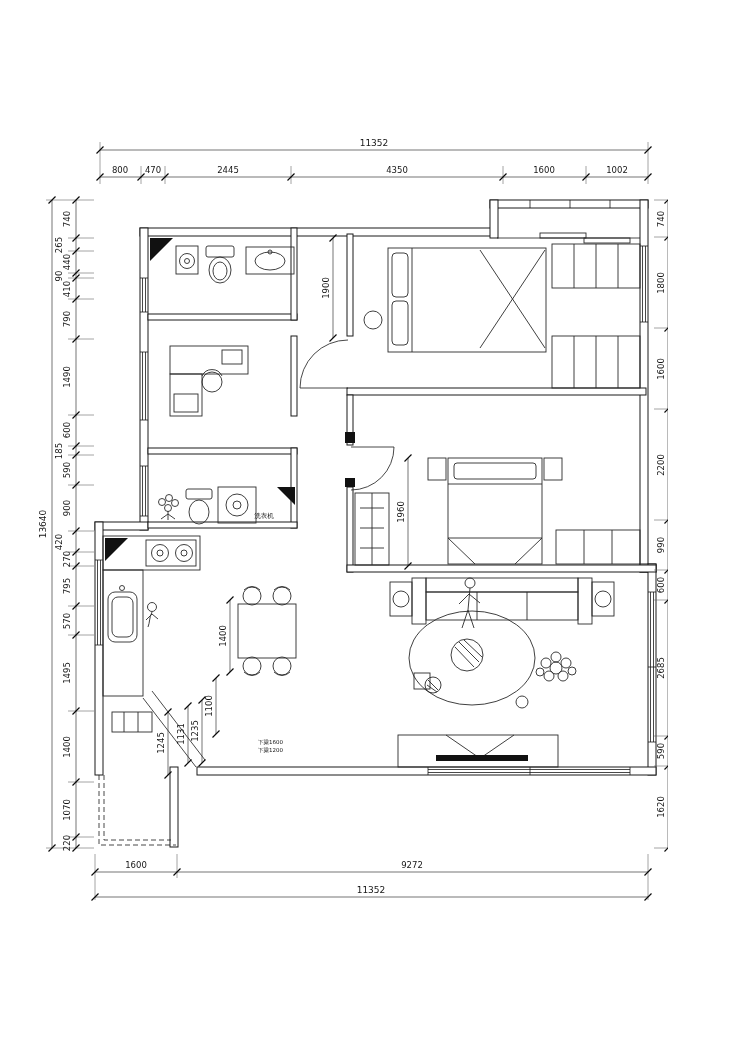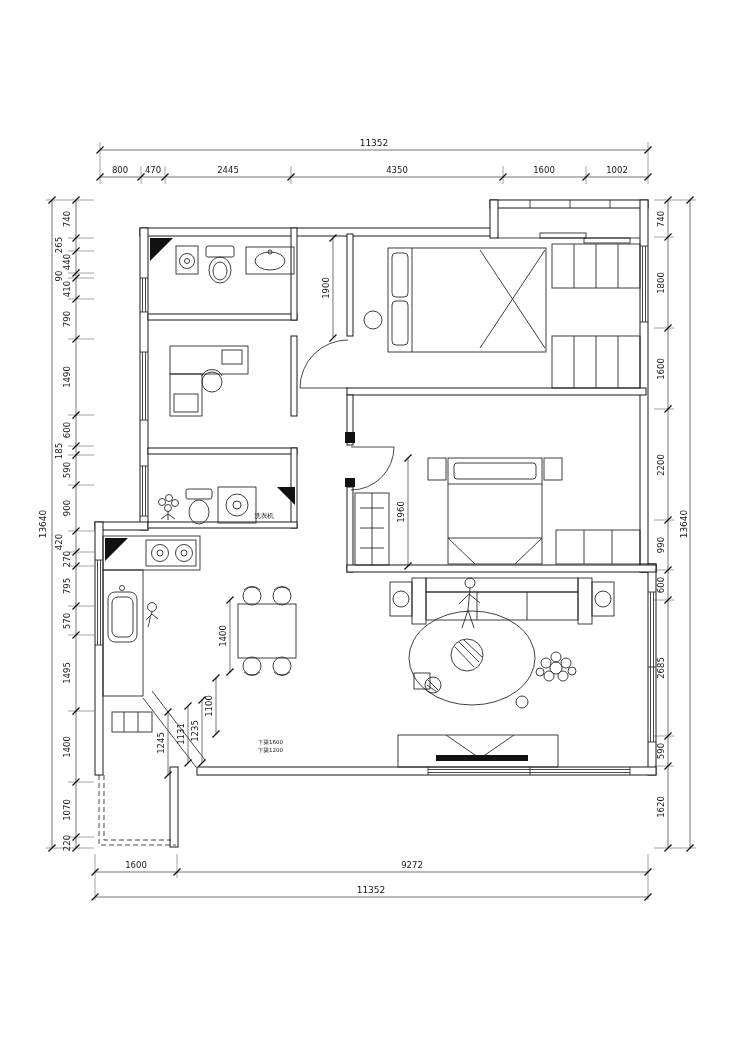--- a/index.html
+++ b/index.html
@@ -1,16 +1,16 @@
 <!DOCTYPE html>
 <html><head>
 <meta charset="utf-8">
 <style>
   html,body{margin:0;padding:0;background:#ffffff;}
-  .page{position:relative;width:740px;height:1057px;background:#ffffff;overflow:hidden;}
+  .page{position:relative;width:668px;height:1057px;background:#ffffff;overflow:hidden;}
   svg{display:block;}
   svg text{font-family:"DejaVu Sans",sans-serif;fill:#161616;}
   .dimtext{font-size:8.5px;}
   .tottext{font-size:9px;}
   .lbltext{font-size:6.5px;}
   .notetext{font-size:5.5px;}
   .wall{fill:#ffffff;stroke:#1b1b1b;stroke-width:1;}
   .solid{fill:#111111;stroke:none;}
   .furn{fill:none;stroke:#2a2a2a;stroke-width:0.9;}
   .thin{fill:none;stroke:#1b1b1b;stroke-width:0.8;}

